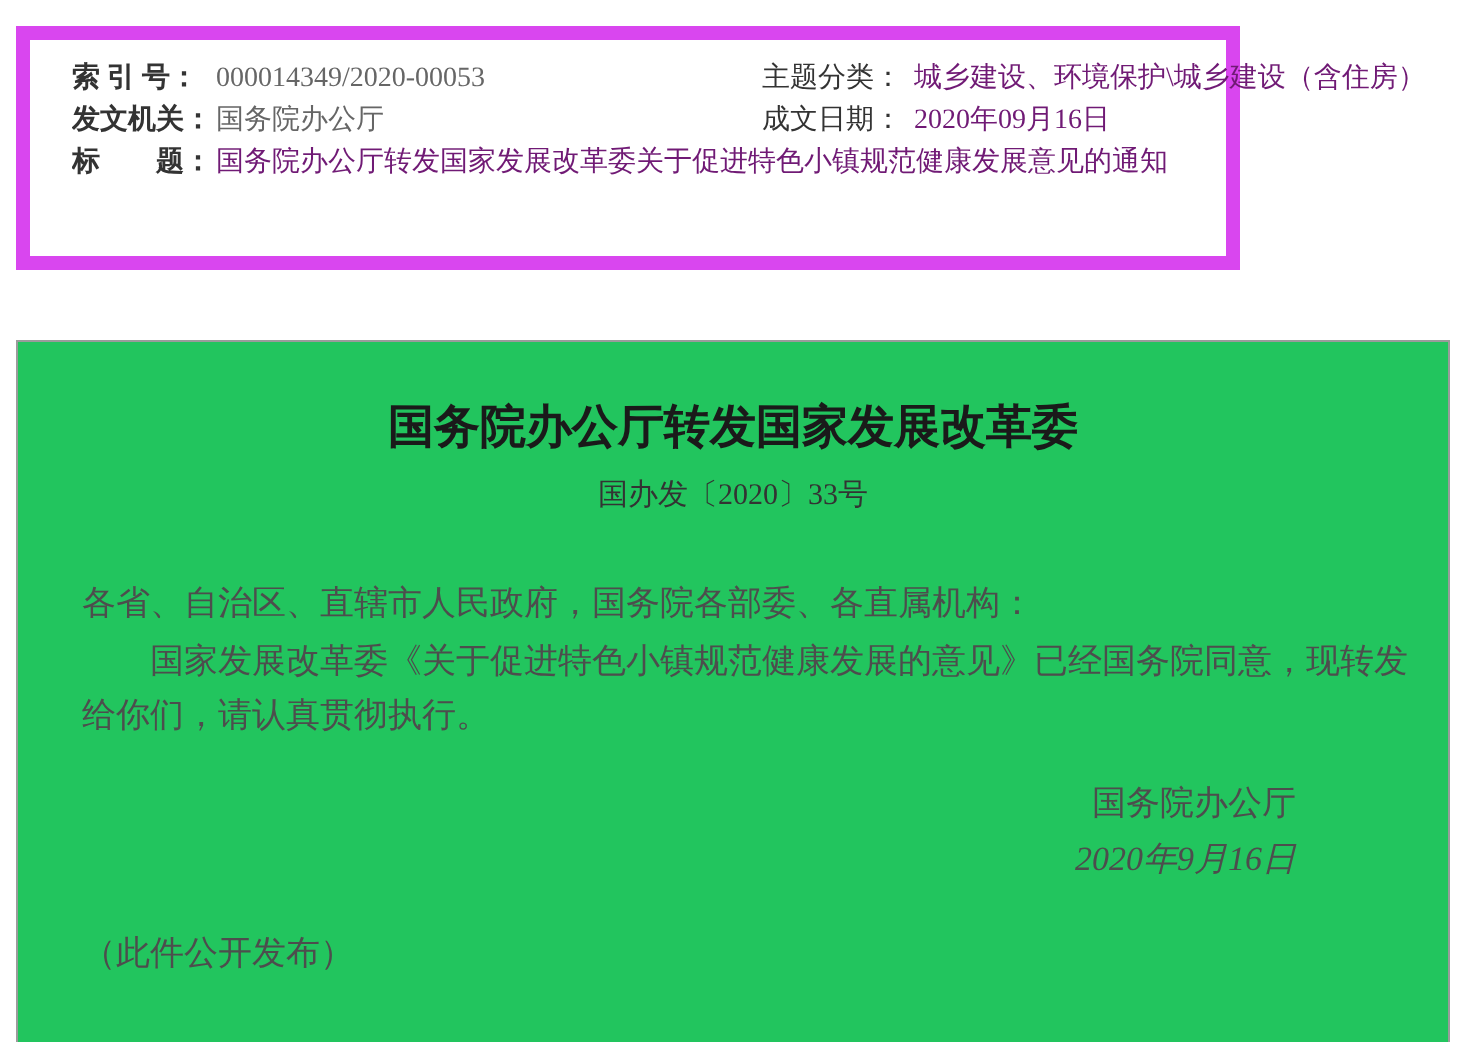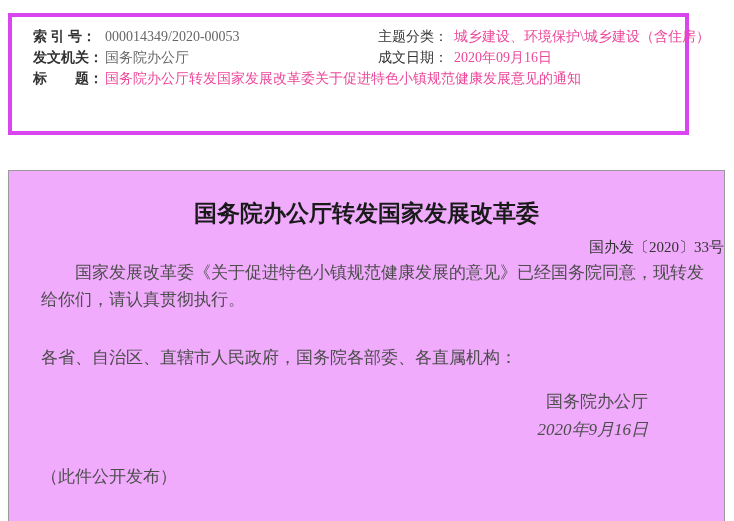--- a/index.html
+++ b/index.html
@@ -15,23 +15,23 @@
     position: relative;
     width: 734px;
     height: 521px;
     background: #ffffff;
   }
   
   .meta-box {
     position: absolute;
     left: 8px;
     top: 13px;
-    width: 681px;
+    width: 612px;
     height: 122px;
-    border: 4px solid #d946ef;
+    border: 7px solid #d946ef;
     box-sizing: border-box;
     background: #ffffff;
   }
   .meta-table {
     border-collapse: collapse;
     margin: 9px 0 0 21px;
     font-size: 14px;
     line-height: 21px;
     table-layout: fixed;
     width: 680px;
@@ -50,45 +50,45 @@
   td.m-label2 {
     font-weight: normal;
     color: #333333;
     width: 76px;
   }
   td.m-value {
     color: #666666;
     width: 273px;
   }
   td.m-value2 {
-    color: #ec4899;
+    color: #701a75;
   }
   
   .doc-box {
     position: absolute;
     left: 8px;
     top: 170px;
     width: 717px;
     height: 351px;
     border: 1px solid #9b9b9b;
     border-bottom: none;
     box-sizing: border-box;
-    background: #f0abfc;
+    background: #22c55e;
   }
   .doc-title {
     margin: 26px 20px 0 20px;
     text-align: center;
     font-size: 23px;
     line-height: 33px;
     font-weight: bold;
     color: #1a1a1a;
   }
   .doc-number {
     margin-top: 8px;
-    text-align: right;
+    text-align: center;
     font-size: 15px;
     color: #333333;
     font-style: normal;
   }
   .doc-text {
     color: #4d4d4d;
     font-size: 17px;
     line-height: 27px;
   }
   .salutation {
@@ -138,22 +138,22 @@
     </tbody>
       </table>
   </div>
 
   <div class="doc-box">
     <div class="doc-title">
       <div>国务院办公厅转发国家发展改革委</div>
     </div>
     <div class="doc-number">国办发〔2020〕33号</div>
 
+    <div class="doc-text salutation">各省、自治区、直辖市人民政府，国务院各部委、各直属机构：</div>
     <div class="doc-text body-para">国家发展改革委《关于促进特色小镇规范健康发展的意见》已经国务院同意，现转发给你们，请认真贯彻执行。</div>
-    <div class="doc-text salutation">各省、自治区、直辖市人民政府，国务院各部委、各直属机构：</div>
 
     <div class="doc-text signature-block">
       <div>国务院办公厅</div>
       <div class="signature-date">2020年9月16日</div>
     </div>
 
     <div class="doc-text publication-note">（此件公开发布）</div>
   </div>
 
 </div>

